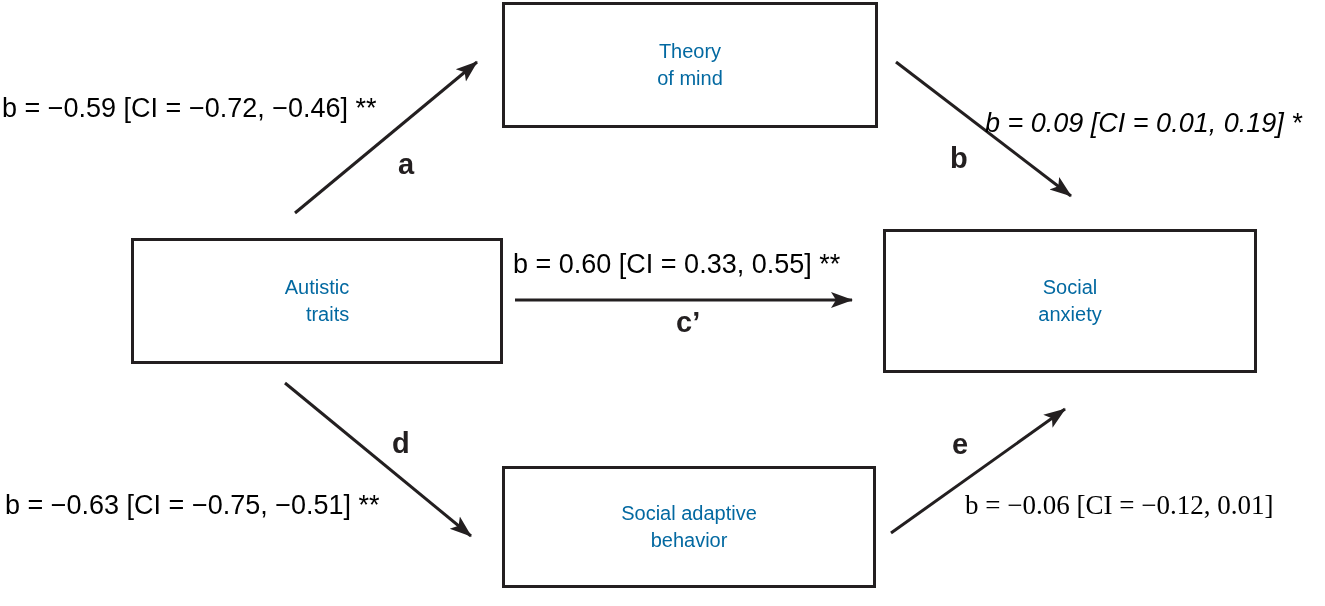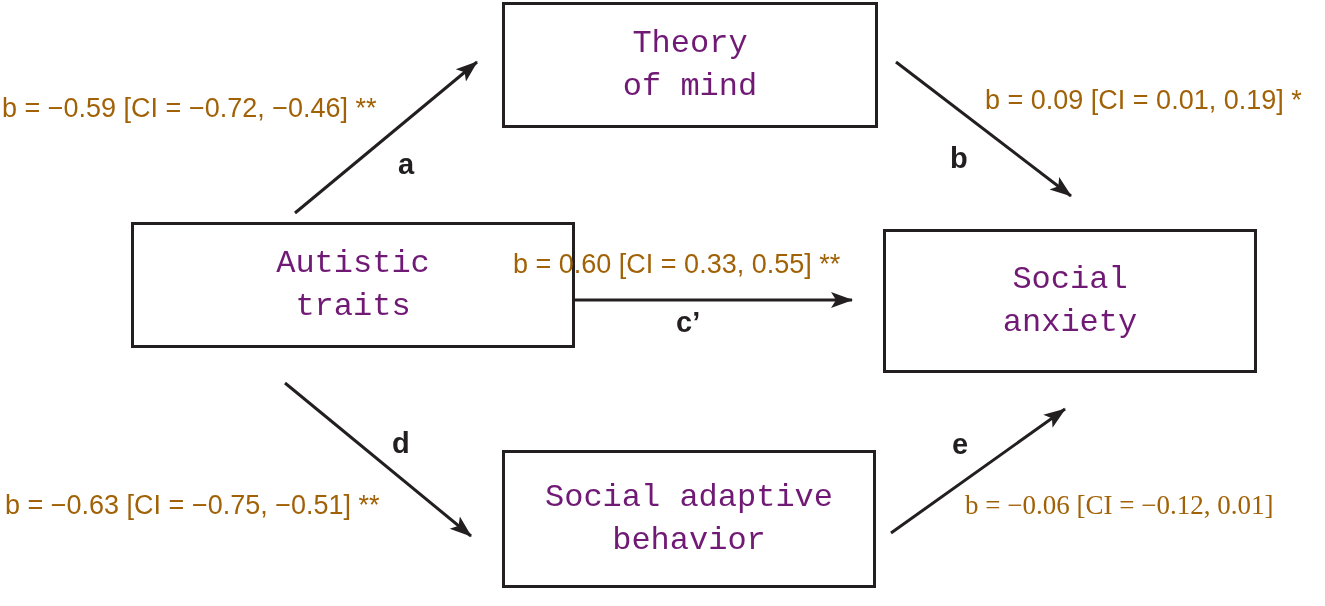--- a/index.html
+++ b/index.html
@@ -31,39 +31,38 @@
     position: absolute;
     border: 3px solid #231f20;
     background: #ffffff;
     display: flex;
     align-items: center;
     justify-content: center;
     text-align: center;
     box-sizing: border-box;
   }
   .node-label {
-    font-size: 32px;
+    font-size: 20px;
     line-height: 1.35;
     white-space: pre-line;
-    color: #701a75;
-    font-family: Liberation Mono, monospace;
+    color: #0369a1;
   }
   .node-tom { left: 502px; top: 2px;   width: 376px; height: 126px; }
-  .node-at  { left: 131px; top: 222px; width: 444px; height: 126px; }
+  .node-at  { left: 131px; top: 238px; width: 372px; height: 126px; text-align: right; }
   .node-sa  { left: 874px; top: 229px; width: 374px; height: 144px; margin-left: 9px; }
-  .node-sab { left: 502px; top: 450px; width: 374px; height: 138px; }
+  .node-sab { left: 502px; top: 466px; width: 374px; height: 122px; }
 
   .stat {
     position: absolute;
     font-size: 27px;
     white-space: nowrap;
-    color: #a16207;
+    color: #000000;
   }
   .stat-a { left: 2px;   top: 93px;  }
-  .stat-b { left: 985px; top: 85px;  }
+  .stat-b { left: 985px; top: 108px; font-style: italic;  }
   .stat-c { left: 513px; top: 249px; }
   .stat-d { left: 5px;   top: 490px; }
   .stat-e { left: 965px; top: 490px; font-family: Liberation Serif, serif; }
 
   .path-letter {
     position: absolute;
     font-size: 29px;
     font-weight: bold;
     color: #231f20;
   }

